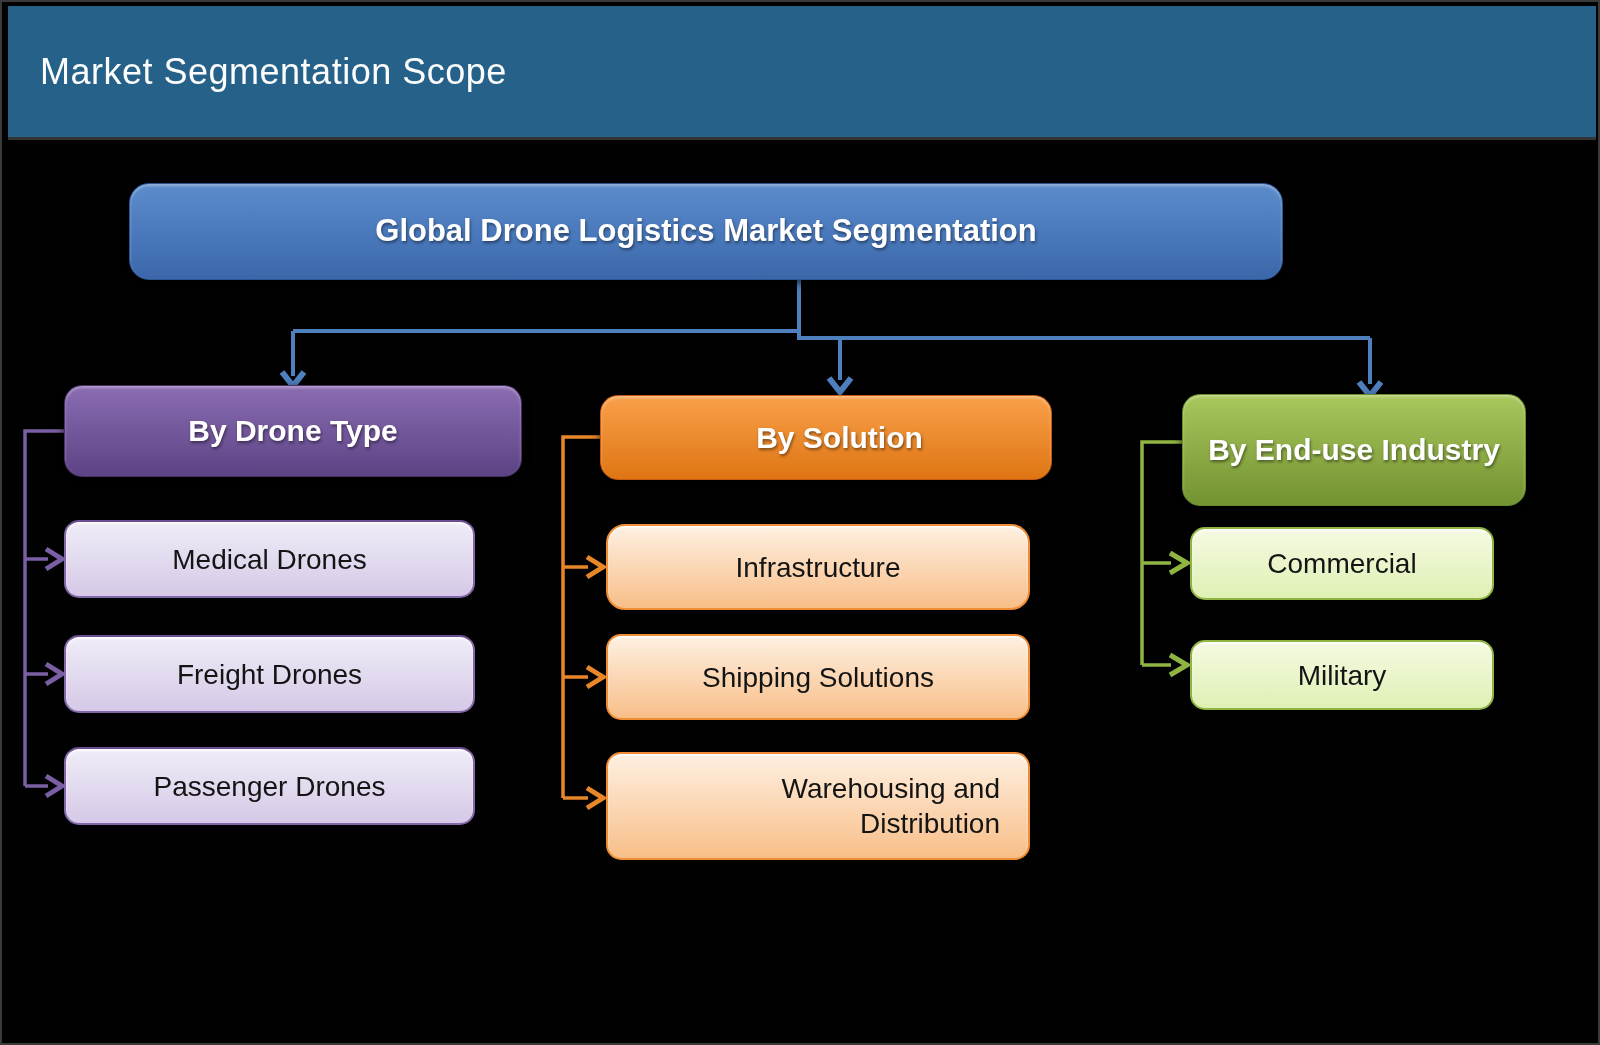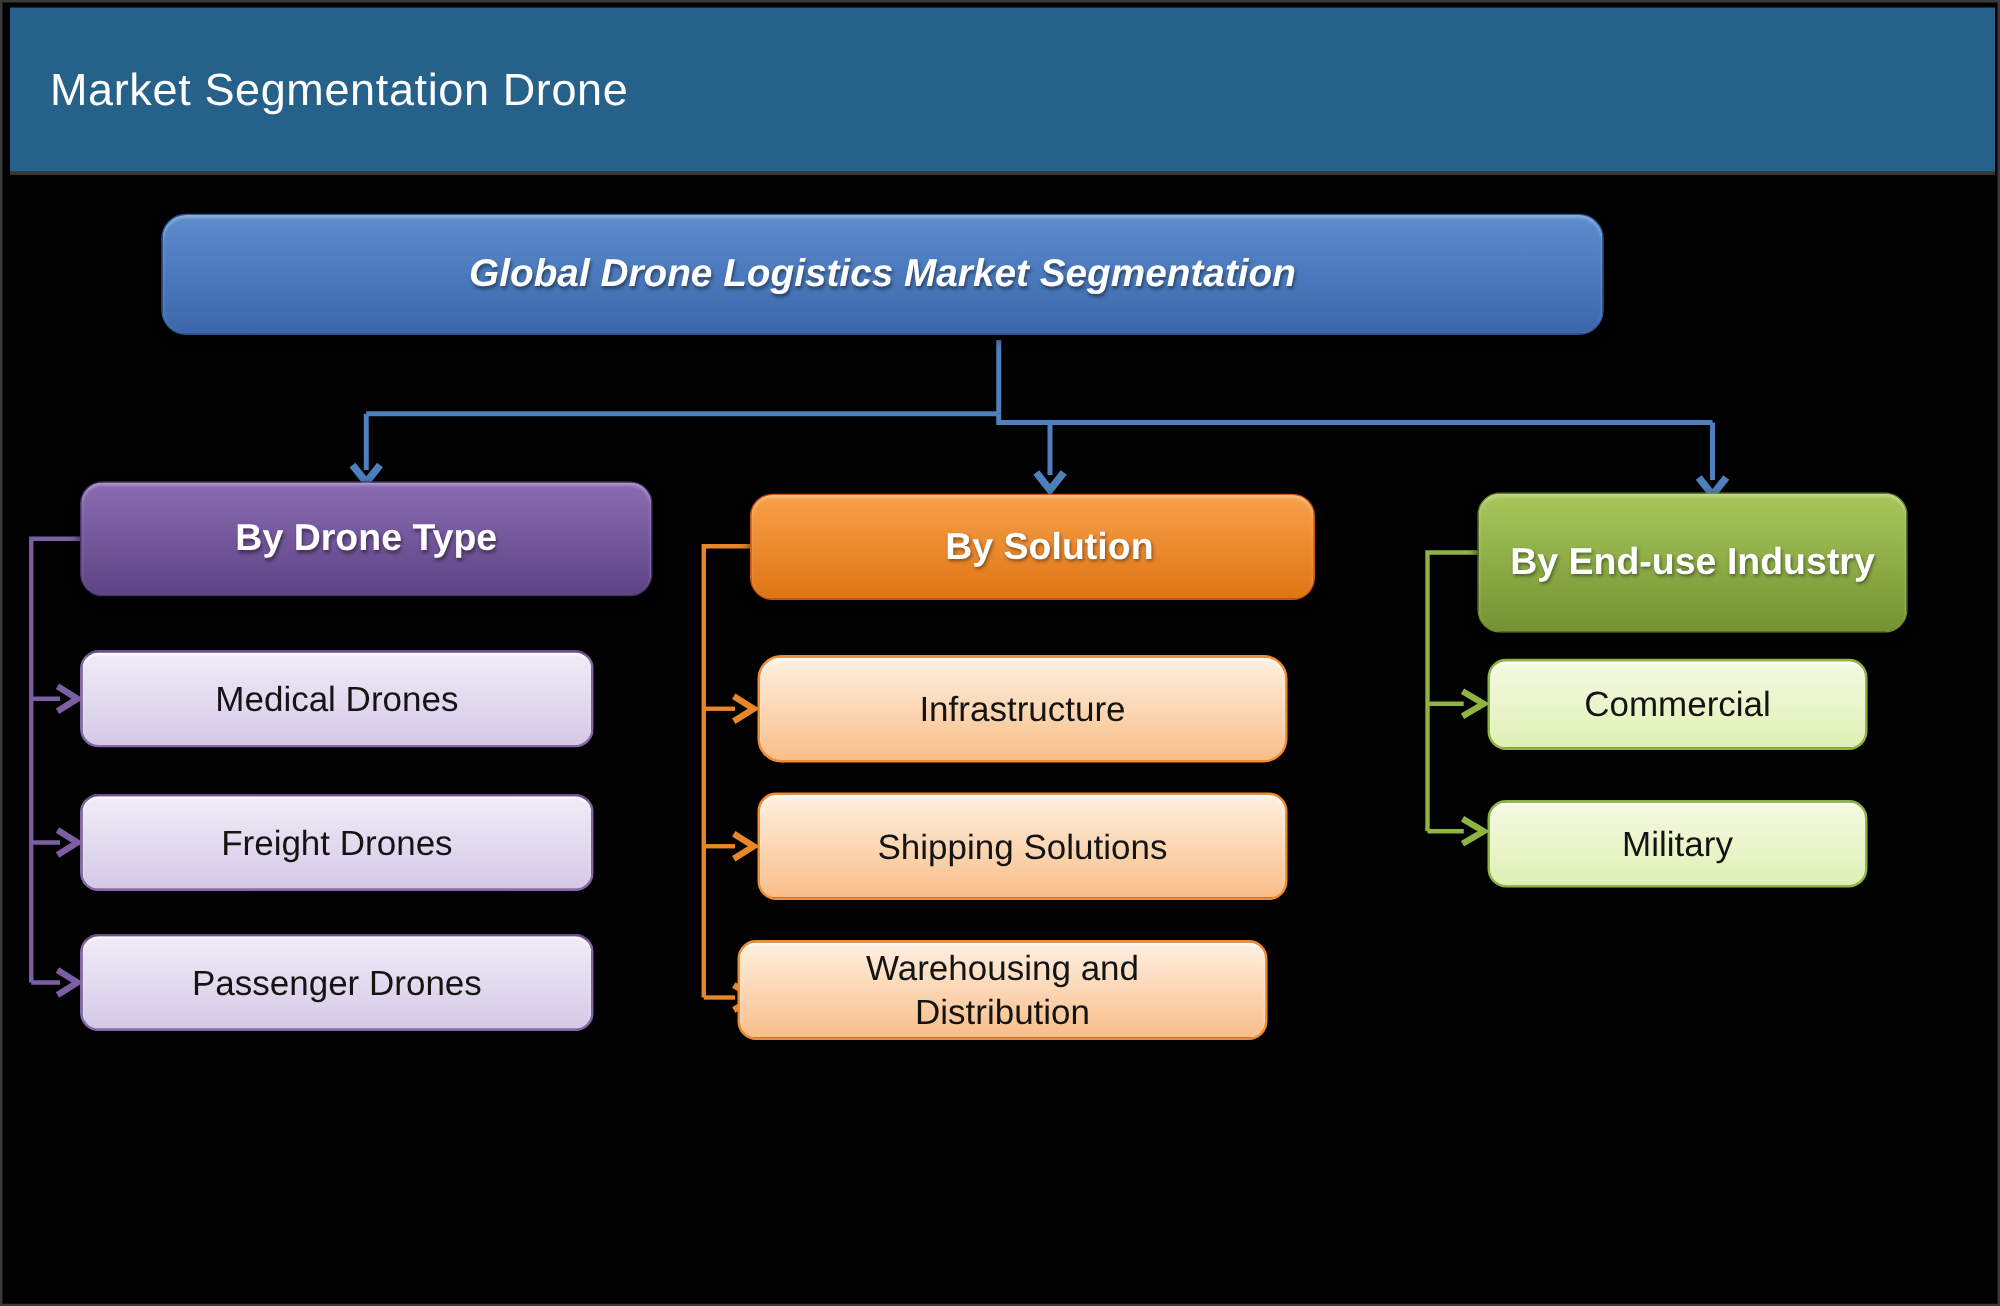--- a/index.html
+++ b/index.html
@@ -68,21 +68,21 @@
   .c-purple{stroke:var(--purple-line);fill:none;}
   .c-orange{stroke:var(--orange-line);fill:none;}
   .c-green{stroke:var(--green-line);fill:none;}
 </style>
 </head>
 <body>
 
 <div class="stage">
 
   <div class="titlebar">
-    <div class="title">Market Segmentation Drone</div>
+    <div class="title">Market Segmentation Scope</div>
   </div>
 
   <svg class="connectors" viewBox="0 0 1600 1045">
 
     <g class="c-blue" stroke-width="4">
       <path d="M797,270 L797,329"></path>
       <path d="M291,329 L797,329"></path>
       <path d="M797,329 L797,336 L1368,336"></path>
       <path d="M291,329 L291,374"></path>
       <path d="M838,336 L838,378"></path>
@@ -114,29 +114,29 @@
 
     <g class="c-green" stroke-width="3.5">
       <path d="M1180,440 L1140,440 L1140,663"></path>
       <path d="M1140,561 L1169,561"></path>
       <path d="M1140,663 L1169,663"></path>
       <path d="M1168,551 L1185,561 L1168,571" stroke-width="5"></path>
       <path d="M1168,653 L1185,663 L1168,673" stroke-width="5"></path>
     </g>
   </svg>
 
-  <div class="box hdr root-box" style="left:127px;top:169px;width:1154px;height:97px;font-style:italic;">Global Drone Logistics Market Segmentation</div>
+  <div class="box hdr root-box" style="left:127px;top:181px;width:1154px;height:97px;">Global Drone Logistics Market Segmentation</div>
 
   <div class="box hdr purple-hdr" style="left:62px;top:383px;width:458px;height:92px;">By Drone Type</div>
   <div class="box child purple-child" style="left:62px;top:518px;width:411px;height:78px;">Medical Drones</div>
   <div class="box child purple-child" style="left:62px;top:633px;width:411px;height:78px;">Freight Drones</div>
   <div class="box child purple-child" style="left:62px;top:745px;width:411px;height:78px;">Passenger Drones</div>
 
   <div class="box hdr orange-hdr" style="left:598px;top:393px;width:452px;height:85px;">By Solution</div>
   <div class="box child orange-child" style="left:604px;top:522px;width:424px;height:86px;border-radius:19px;">Infrastructure</div>
   <div class="box child orange-child" style="left:604px;top:632px;width:424px;height:86px;">Shipping Solutions</div>
-  <div class="box child orange-child" style="left:588px;top:750px;width:424px;height:80px;">Warehousing and Distribution</div>
+  <div class="box child orange-child" style="left:604px;top:750px;width:424px;height:108px;text-align:right;">Warehousing and Distribution</div>
 
   <div class="box hdr green-hdr" style="left:1180px;top:392px;width:344px;height:112px;">By End-use Industry</div>
   <div class="box child green-child" style="left:1188px;top:525px;width:304px;height:73px;">Commercial</div>
   <div class="box child green-child" style="left:1188px;top:616px;width:304px;height:70px;margin-top:22px;">Military</div>
 
 </div>
 
 </body></html>

